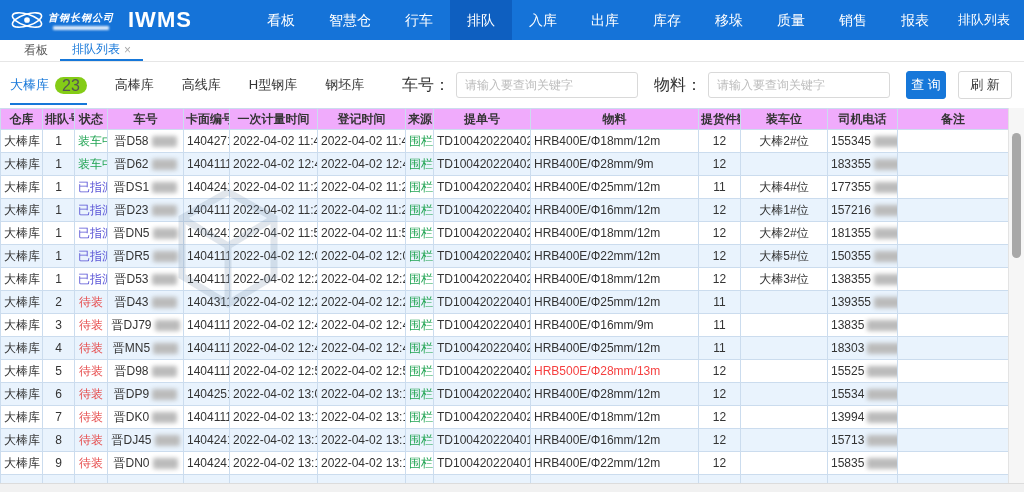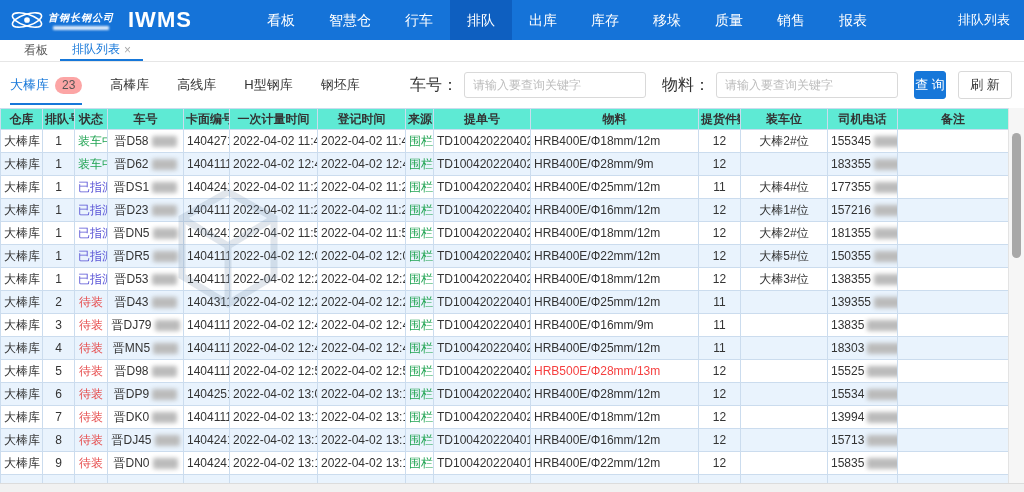--- a/index.html
+++ b/index.html
@@ -30,37 +30,37 @@
   .tab.active { color:#1677d9; border-bottom:2px solid #1677d9; }
   .tab-close { color:#aaa; margin-left:4px; font-size:12px; }
 
   
   .toolbar { position:absolute; top:62px; left:0; width:1024px; height:46px;
     display:flex; align-items:center; padding:0 10px; background:#fff; }
   .warehouse-tabs { display:flex; align-items:center; gap:28px; }
   .wtab { display:flex; align-items:center; font-size:13px; color:#333; cursor:pointer;
     padding:11px 0 9px 0; border-bottom:2px solid transparent; }
   .wtab.active { color:#1677d9; border-bottom-color:#1677d9; }
-  .wtab-badge { margin-left:6px; background:#fca5a5; color:#555; border-radius:9px;
-    padding:0 7px; font-size:12px; line-height:17px; }
+  .wtab-badge { margin-left:6px; background:#84cc16; color:#555; border-radius:9px;
+    padding:0 7px; font-size:16px; line-height:17px; }
   .search-group { margin-left:auto; display:flex; align-items:center; }
   .search-label { font-size:16px; color:#333; margin-right:6px; white-space:nowrap; }
   .search-input { width:182px; height:26px; border:1px solid #d9d9d9; border-radius:3px;
     padding:0 8px; font-size:12px; color:#000000; outline:none; margin-right:16px;
     font-family:"Liberation Sans","DejaVu Sans",sans-serif; }
   .search-input::placeholder { color:#bcbcbc; }
   .btn { height:28px; border-radius:3px; font-size:13px; cursor:pointer; white-space:nowrap;
     font-family:"Liberation Sans","DejaVu Sans",sans-serif; }
-  .btn-primary { width:32px; background:#1677d9; border:1px solid #1677d9; color:#fff; margin-right:12px; }
+  .btn-primary { width:40px; background:#1677d9; border:1px solid #1677d9; color:#fff; margin-right:12px; }
   .btn-plain { width:54px; background:#fff; border:1px solid #d9d9d9; color:#333; margin-right:2px; }
 
   
   .table-area { position:absolute; top:108px; left:0; width:1008px; height:375px; overflow:hidden; }
   table { border-collapse:collapse; table-layout:fixed; width:1008px; }
-  th { height:21px; background:#5eead4; border:1px solid #cbdcee; font-size:12px;
+  th { height:21px; background:#f0abfc; border:1px solid #cbdcee; font-size:12px;
     font-weight:bold; color:#333; padding:0 2px; white-space:nowrap; overflow:hidden; text-align:center; }
   td { height:23px; border:1px solid #cbdcee; font-size:12px; color:#333;
     padding:0 3px; white-space:nowrap; overflow:hidden; }
   tr.even td { background:#e9f3fd; }
   .al-c { text-align:center; } .al-l { text-align:left; }
   .blur-box { display:inline-block; height:11px; border-radius:2px; background:#bbb;
     filter:blur(2.2px); vertical-align:middle; margin-left:3px; }
   .plate-blur { width:25px; } .phone-blur { width:34px; }
 
   
@@ -91,20 +91,21 @@
       <span class="company-name">首钢长钢公司</span>
       <span class="company-sub"></span>
     </div>
   </div>
   <div class="app-name">IWMS</div>
   <div class="topnav" id="topnav">
       <div class="nav-item">看板</div>
       <div class="nav-item">智慧仓</div>
       <div class="nav-item">行车</div>
       <div class="nav-item active">排队</div>
+      <div class="nav-item">入库</div>
       <div class="nav-item">出库</div>
       <div class="nav-item">库存</div>
       <div class="nav-item">移垛</div>
       <div class="nav-item">质量</div>
       <div class="nav-item">销售</div>
       <div class="nav-item">报表</div>
     </div>
   <div class="user-area" id="user-area">
       <span class="ua-item">排队列表</span>
     </div>

